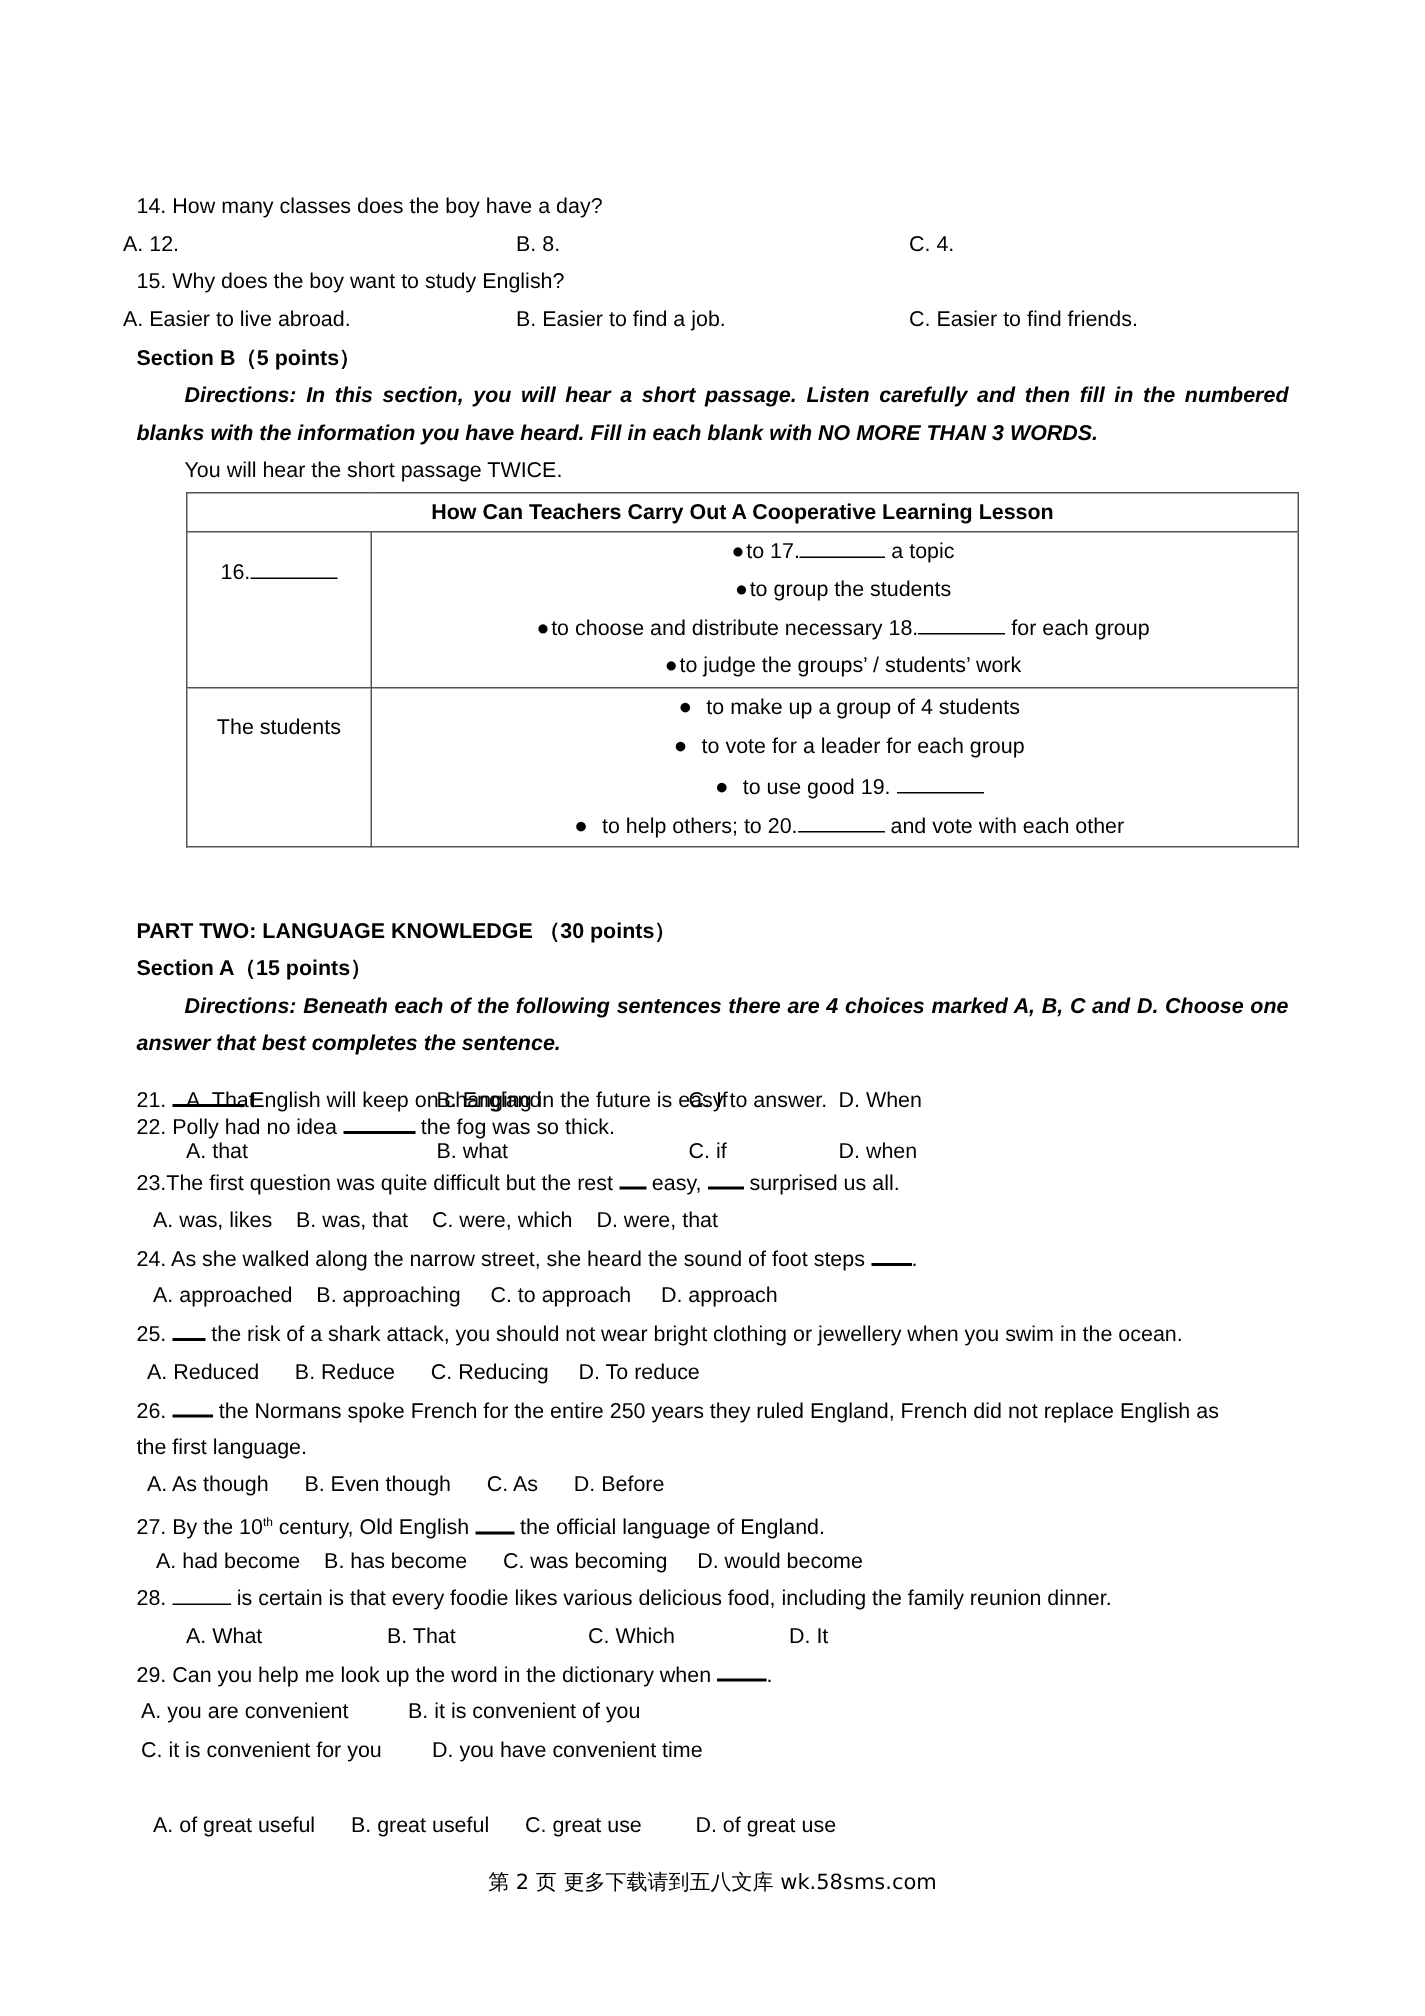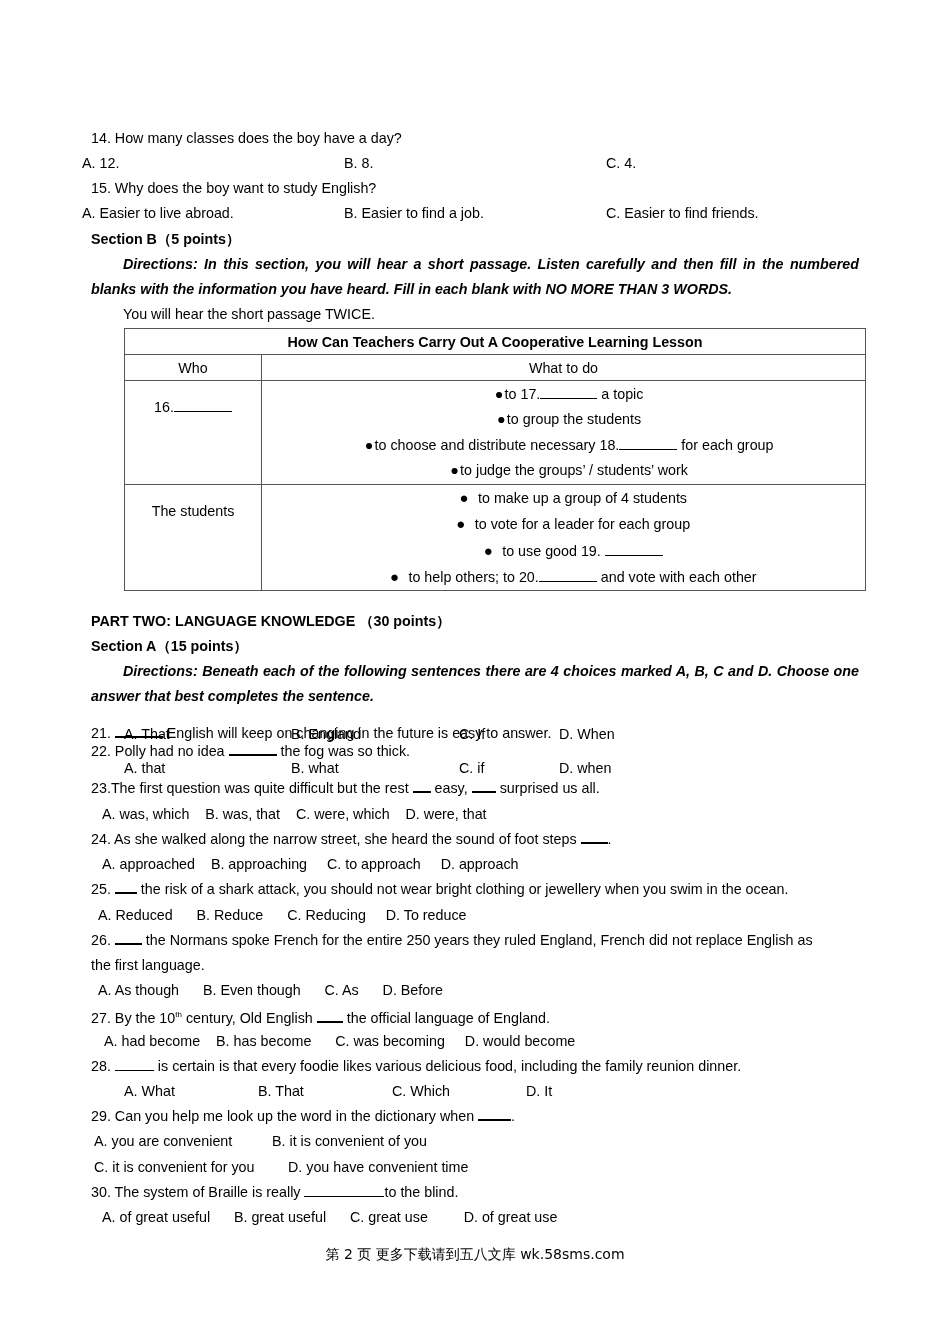--- a/index.html
+++ b/index.html
@@ -40,24 +40,20 @@
   <div class="line bold" style="left:91px;top:230px">Section B（5 points）</div>
   <div class="line bi" style="left:123px;top:255px;width:736px;text-align:justify;text-align-last:justify">Directions: In this section, you will hear a short passage. Listen carefully and then fill in the numbered</div>
   <div class="line bi" style="left:91px;top:280px">blanks with the information you have heard. Fill in each blank with NO MORE THAN 3 WORDS.</div>
   <div class="line" style="left:123px;top:305px">You will hear the short passage TWICE.</div>
 
   <table class="tbl">
     <tbody>
         <tr class="row-title">
       <td colspan="2" class="tcell bold">How Can Teachers Carry Out A Cooperative Learning Lesson</td>
     </tr>
-    <tr class="row-head">
-      <td class="tcell" style="width:136px">Who</td>
-      <td class="tcell">What to do</td>
-    </tr>
     <tr>
       <td class="tcell" style="vertical-align:top;padding-top:18px">
         <span>16.</span><span class="u" style="width:58px"></span>
       </td>
       <td class="bl" style="padding-top:1px;padding-bottom:1px">
         <div><span class="dot">●</span><span>to 17.</span><span class="u" style="width:57px"></span><span> a topic</span></div>
         <div><span class="dot">●</span><span>to group the students</span></div>
         <div><span class="dot">●</span><span>to choose and distribute necessary 18.</span><span class="u" style="width:58px"></span><span> for each group</span></div>
         <div><span class="dot">●</span><span>to judge the groups’ / students’ work</span></div>
       </td>
@@ -92,21 +88,21 @@
   </div>
   <div class="line" style="left:124px;top:759px">A. that</div>
   <div class="line" style="left:291px;top:759px">B. what</div>
   <div class="line" style="left:459px;top:759px">C. if</div>
   <div class="line" style="left:559px;top:759px">D. when</div>
 
   <div class="line" style="left:91px;top:779px">
     <span>23.</span><span style="white-space:pre">The first question was quite difficult but the rest </span><span class="ub" style="width:18px"></span><span style="white-space:pre"> easy, </span><span class="ub" style="width:24px"></span><span> surprised us all.</span>
   </div>
   <div class="line" style="left:102px;top:805px">
-    <span>A. was, which</span>&nbsp;&nbsp;&nbsp;&nbsp;<span>B. was, that</span>&nbsp;&nbsp;&nbsp;&nbsp;<span>C. were, which</span>&nbsp;&nbsp;&nbsp;&nbsp;<span>D. were, that</span>
+    <span>A. was, likes</span>&nbsp;&nbsp;&nbsp;&nbsp;<span>B. was, that</span>&nbsp;&nbsp;&nbsp;&nbsp;<span>C. were, which</span>&nbsp;&nbsp;&nbsp;&nbsp;<span>D. were, that</span>
   </div>
 
   <div class="line" style="left:91px;top:830px">
     <span>24. </span><span style="white-space:pre">As she walked along the narrow street, she heard the sound of foot steps </span><span class="ub" style="width:27px"></span><span>.</span>
   </div>
   <div class="line" style="left:102px;top:855px">
     <span>A. approached</span>&nbsp;&nbsp;&nbsp;&nbsp;<span>B. approaching</span>&nbsp;&nbsp;&nbsp;&nbsp;&nbsp;<span>C. to approach</span>&nbsp;&nbsp;&nbsp;&nbsp;&nbsp;<span>D. approach</span>
   </div>
 
   <div class="line" style="left:91px;top:880px">
@@ -140,21 +136,18 @@
   <div class="line" style="left:526px;top:1082px">D. It</div>
 
   <div class="line" style="left:91px;top:1107px">
     <span style="white-space:pre">29. </span><span style="white-space:pre">Can you help me look up the word in the dictionary when </span><span class="ub" style="width:33px"></span><span>.</span>
   </div>
   <div class="line" style="left:94px;top:1132px">A. you are convenient</div>
   <div class="line" style="left:272px;top:1132px">B. it is convenient of you</div>
   <div class="line" style="left:94px;top:1158px">C. it is convenient for you</div>
   <div class="line" style="left:288px;top:1158px">D. you have convenient time</div>
 
-  <div class="line" style="left:91px;top:1183px">
-    <span style="white-space:pre">30. </span><span style="white-space:pre">The system of Braille is really </span><span class="u" style="width:80px"></span><span>to the blind.</span>
-  </div>
   <div class="line" style="left:102px;top:1208px">
     <span>A. of great useful</span>&nbsp;&nbsp;&nbsp;&nbsp;&nbsp;&nbsp;<span>B. great useful</span>&nbsp;&nbsp;&nbsp;&nbsp;&nbsp;&nbsp;<span>C. great use</span>&nbsp;&nbsp;&nbsp;&nbsp;&nbsp;&nbsp;&nbsp;&nbsp;&nbsp;<span>D. of great use</span>
   </div>
 
   <div class="footer">第 2 页 更多下载请到五八文库 wk.58sms.com</div>
 </div>
 
 </body></html>

